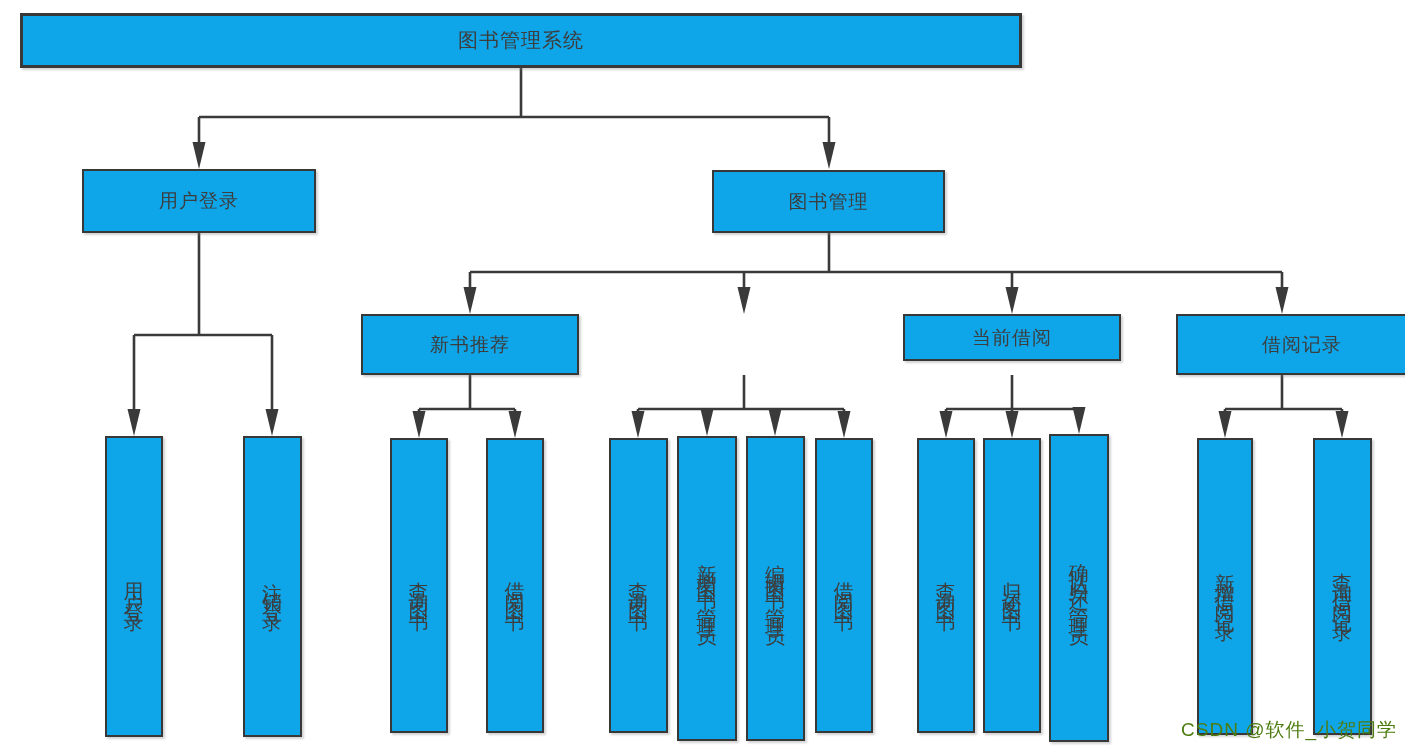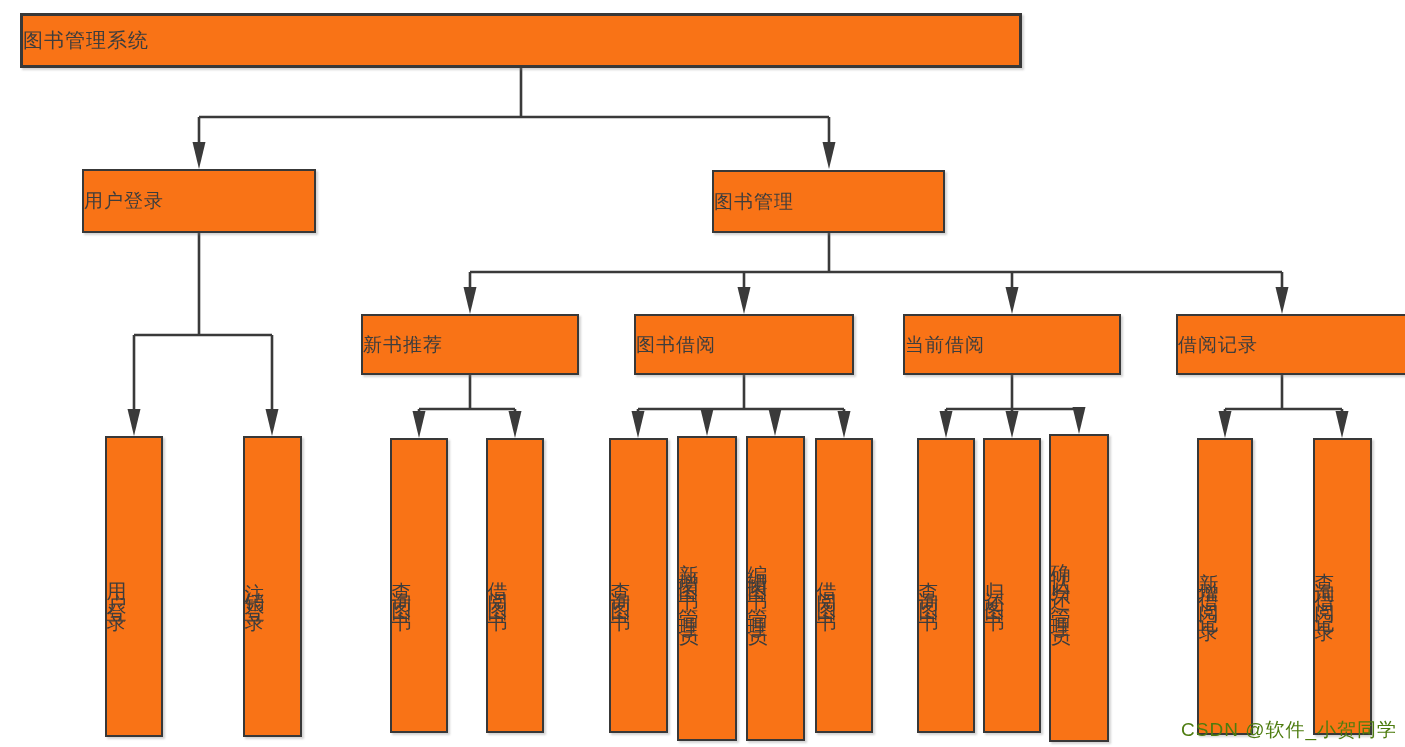--- a/index.html
+++ b/index.html
@@ -21,25 +21,26 @@
     stroke: #3a3a3a;
     stroke-width: 2.6;
   }
   svg.connectors .ah {
     fill: #3a3a3a;
     stroke: none;
   }
   .node {
     position: absolute;
     box-sizing: border-box;
-    background: #f97316;
+    background: #0ea5e9;
     border: 2.6px solid #383838;
     box-shadow: 2px 2px 2px rgba(130,130,130,0.35);
     display: flex;
     align-items: center;
+    justify-content: center;
     color: #3d3d3d;
     font-size: 19px;
     letter-spacing: 1px;
     z-index: 2;
   }
   .node.root { border-width: 3px; font-size: 20px; }
   .node.leaf span {
     writing-mode: vertical-rl;
     line-height: 1;
     font-size: 20px;
@@ -119,24 +120,21 @@
   <div class="node" style="left:82px;top:169px;width:234px;height:64px">
     <span>用户登录</span>
   </div>
   <div class="node" style="left:712px;top:170px;width:233px;height:63px">
     <span>图书管理</span>
   </div>
 
   <div class="node" style="left:361px;top:314px;width:218px;height:61px">
     <span>新书推荐</span>
   </div>
-  <div class="node" style="left:634px;top:314px;width:220px;height:61px">
-    <span>图书借阅</span>
-  </div>
-  <div class="node" style="left:903px;top:314px;width:218px;height:61px">
+  <div class="node" style="left:903px;top:314px;width:218px;height:47px">
     <span>当前借阅</span>
   </div>
   <div class="node" style="left:1176px;top:314px;width:252px;height:61px">
     <span>借阅记录</span>
   </div>
 
   <div class="node leaf" style="left:105px;top:436px;width:58px;height:301px">
     <span>用户登录</span>
   </div>
   <div class="node leaf" style="left:243px;top:436px;width:59px;height:301px">

